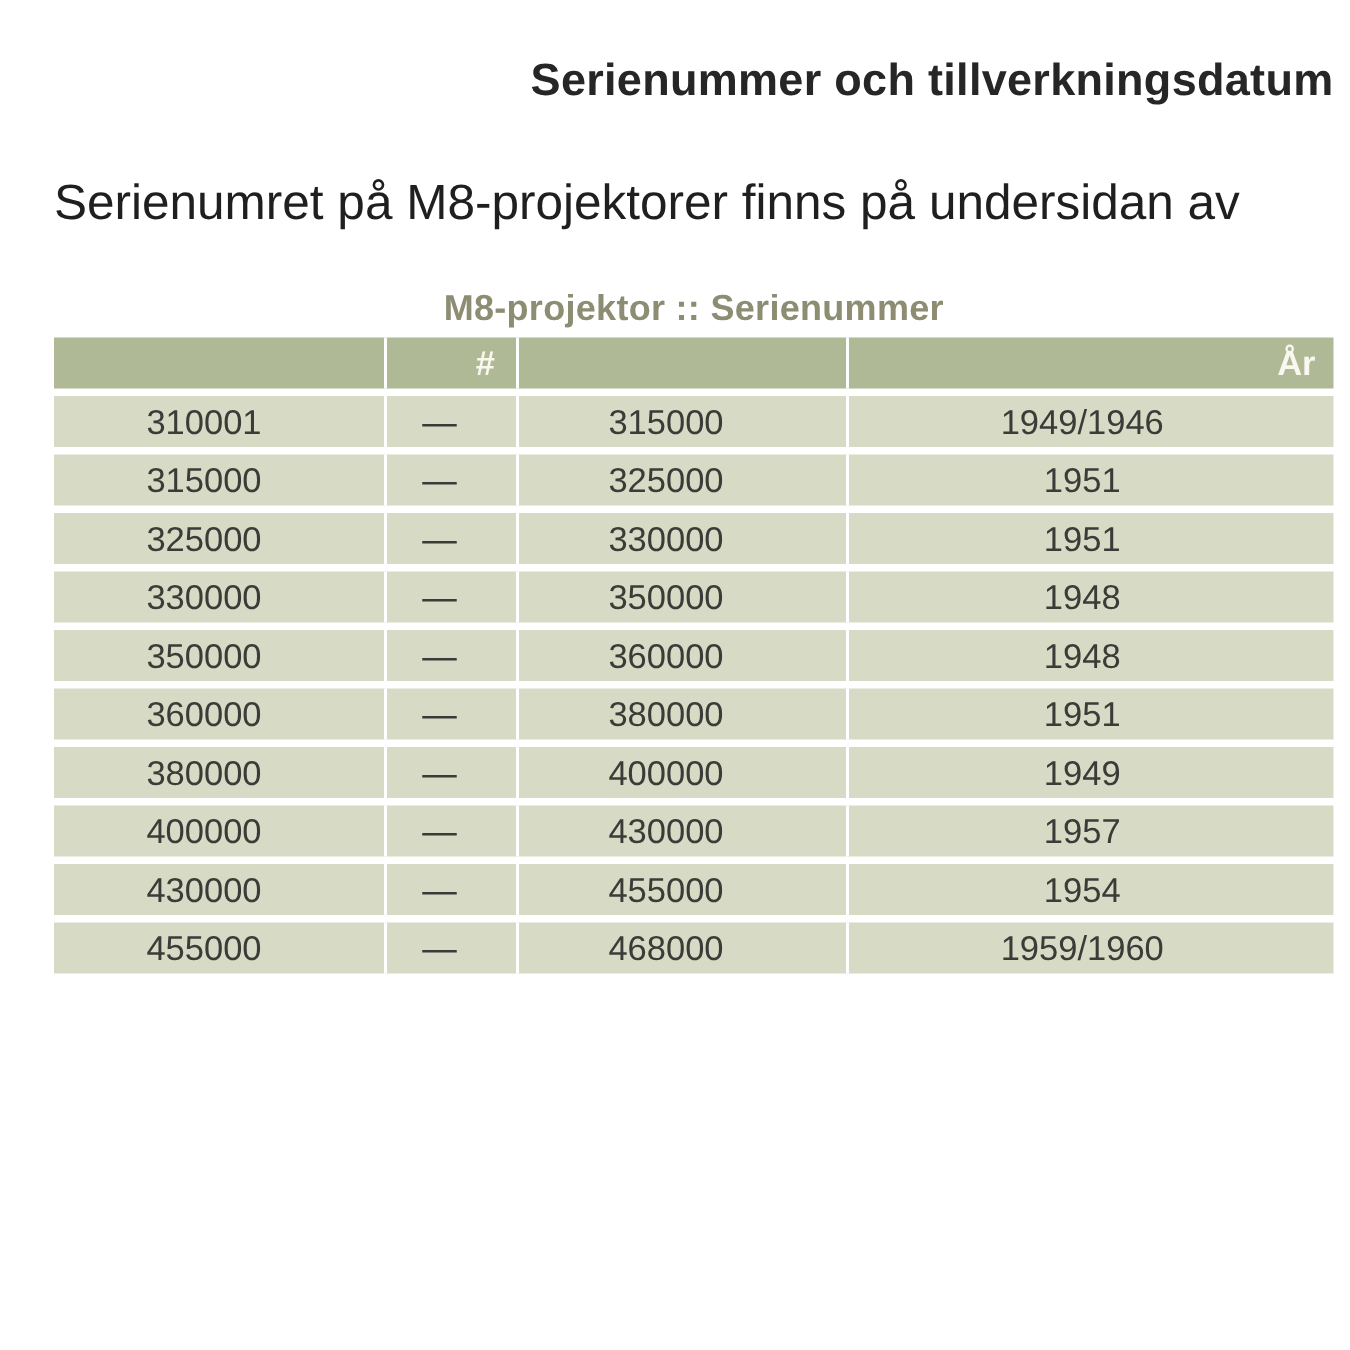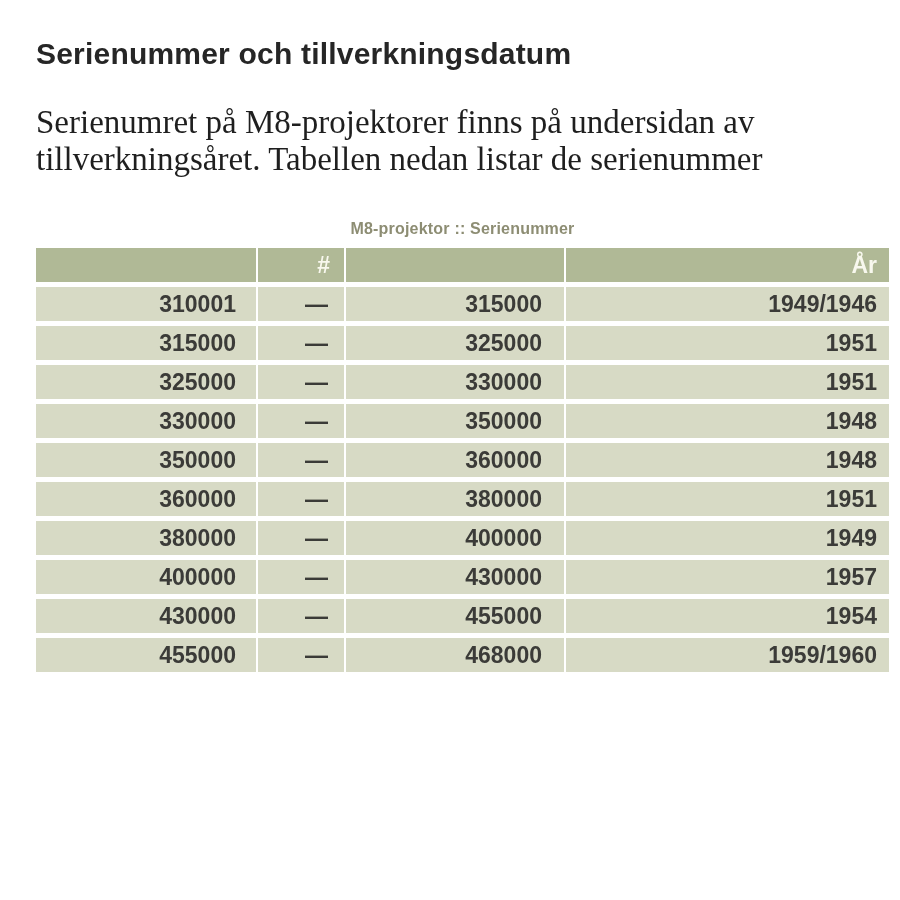--- a/index.html
+++ b/index.html
@@ -22,38 +22,39 @@
     width:889px;
   }
   .page-heading{
     font-size:30px;
     font-weight:bold;
     line-height:36px;
     color:#262626;
     letter-spacing:0.2px;
     margin:0;
     white-space:nowrap;
+    text-align:right;
   }
   .body-paragraph{
-    margin-top:32px;
-    font-family:Liberation Serif, serif;
+    margin-top:45px;
+    font-family:Liberation Sans, sans-serif;
     font-size:33px;
     line-height:36.5px;
     color:#1f1f1f;
   }
   .body-paragraph .line{
     white-space:nowrap;
   }
   .table-wrap{
     width:853px;
   }
   .table-title{
     margin-top:40px;
     text-align:center;
-    font-size:16px;
+    font-size:24px;
     font-weight:bold;
     color:var(--title-text);
     line-height:24px;
     letter-spacing:0.2px;
   }
   table.serial-table{
     margin-top:2px;
     width:853px;
     table-layout:fixed;
     border-collapse:separate;
@@ -78,40 +79,39 @@
   }
   table.serial-table thead th{
     background:var(--header-bg);
     color:var(--header-text);
     font-weight:bold;
     text-align:right;
   }
   table.serial-table tbody td{
     background:var(--row-bg);
     color:var(--cell-text);
-    font-weight:bold;
-    text-align:right;
+    font-weight:normal;
+    text-align:center;
   }
   .col-from{padding-right:20px !important;}
   .col-dash{padding-right:16px !important;}
   .col-to{padding-right:22px !important;}
   .col-year{padding-right:12px !important;}
   th.h-hash{padding-right:14px !important;}
   th.h-year{padding-right:12px !important;}
 </style>
 </head>
 <body>
 
 <div class="content">
 
   <h1 class="page-heading">Serienummer och tillverkningsdatum</h1>
 
   <div class="body-paragraph">
     <div class="line">Serienumret på M8-projektorer finns på undersidan av</div>
-    <div class="line">tillverkningsåret. Tabellen nedan listar de serienummer</div>
   </div>
 
   <div class="table-wrap">
     <div class="table-title">M8-projektor :: Serienummer</div>
 
     <table class="serial-table">
       <colgroup>
         <col class="c1">
           <col class="c2">
           <col class="c3">

